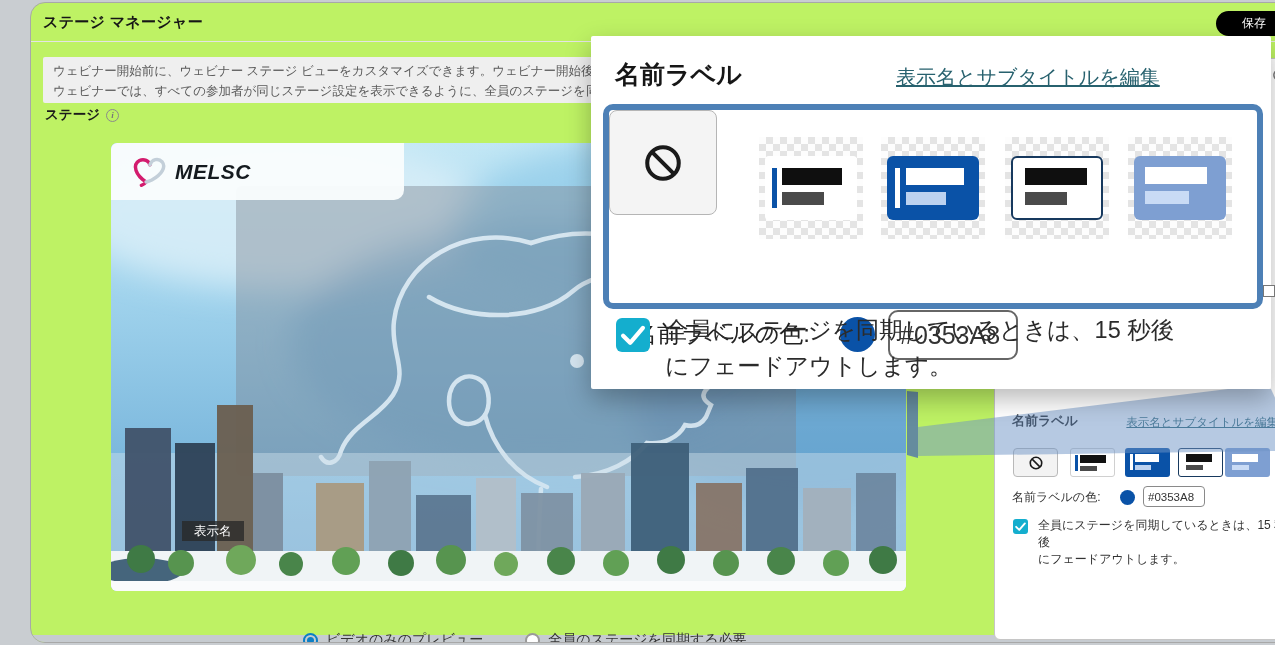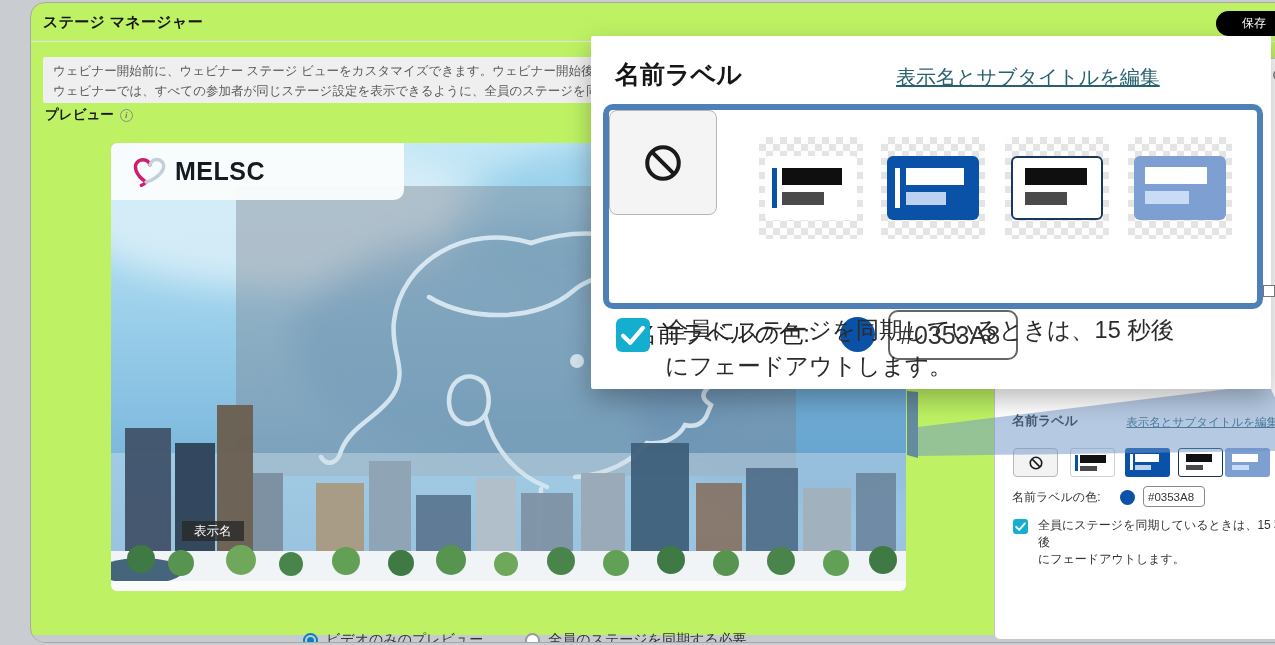--- a/index.html
+++ b/index.html
@@ -37,21 +37,21 @@
     align-items:center;justify-content:center;font-family:"Liberation Serif",serif;
     font-style:italic;font-size:9px;color:#777;font-weight:bold;box-sizing:border-box;
   }
   
   #video{left:80px;top:140px;width:795px;height:448px;border-radius:6px;overflow:hidden;z-index:2;background:#9fd2ec;}
   #video svg.scene{position:absolute;left:0;top:0;}
   #logo-chip{
     left:0;top:0;width:293px;height:57px;background:rgba(249,252,253,.96);
     border-radius:6px 0 10px 0;display:flex;align-items:center;padding-left:18px;box-sizing:border-box;gap:8px;
   }
-  #logo-text{font-size:25px;font-weight:bold;color:#141a1f;letter-spacing:.5px;}
+  #logo-text{font-size:21px;font-weight:bold;color:#141a1f;letter-spacing:.5px;font-style:italic;}
   #name-tag{
     left:71px;top:378px;background:rgba(40,40,40,.78);color:#fff;font-size:12.5px;
     padding:2px 12px;line-height:16px;
   }
   
   #radio-row{left:272px;top:628px;display:flex;align-items:center;gap:42px;font-size:14px;color:#333;z-index:2;}
   .radio-item{display:flex;align-items:center;gap:8px;cursor:pointer;}
   .radio-outer{width:15px;height:15px;border-radius:50%;box-sizing:border-box;position:relative;}
   .radio-sel{border:2px solid #0b7fc6;}
   .radio-sel::after{content:"";position:absolute;left:2px;top:2px;width:7px;height:7px;border-radius:50%;background:#0b7fc6;}
@@ -120,21 +120,21 @@
   <div class="abs" id="save-btn">
     <span>保存</span>
   </div>
 
   <div class="abs" id="notice">
     <div>ウェビナー開始前に、ウェビナー ステージ ビューをカスタマイズできます。ウェビナー開始後は、[レイア</div>
     <div>ウェビナーでは、すべての参加者が同じステージ設定を表示できるように、全員のステージを同期する必要</div>
   </div>
 
   <div class="abs" id="preview-heading">
-    <span>プレビュー</span>
+    <span>ステージ</span>
     <span class="info-icon">i</span>
   </div>
 
   <div class="abs" id="video">
     <svg class="scene" width="795" height="448" viewBox="0 0 795 448">
       <defs>
         <linearGradient id="sky" x1="0" y1="0" x2="0" y2="1">
           <stop offset="0" stop-color="#c2e7f5"></stop>
           <stop offset="0.35" stop-color="#9fd2ec"></stop>
           <stop offset="0.7" stop-color="#7cb8dd"></stop>

